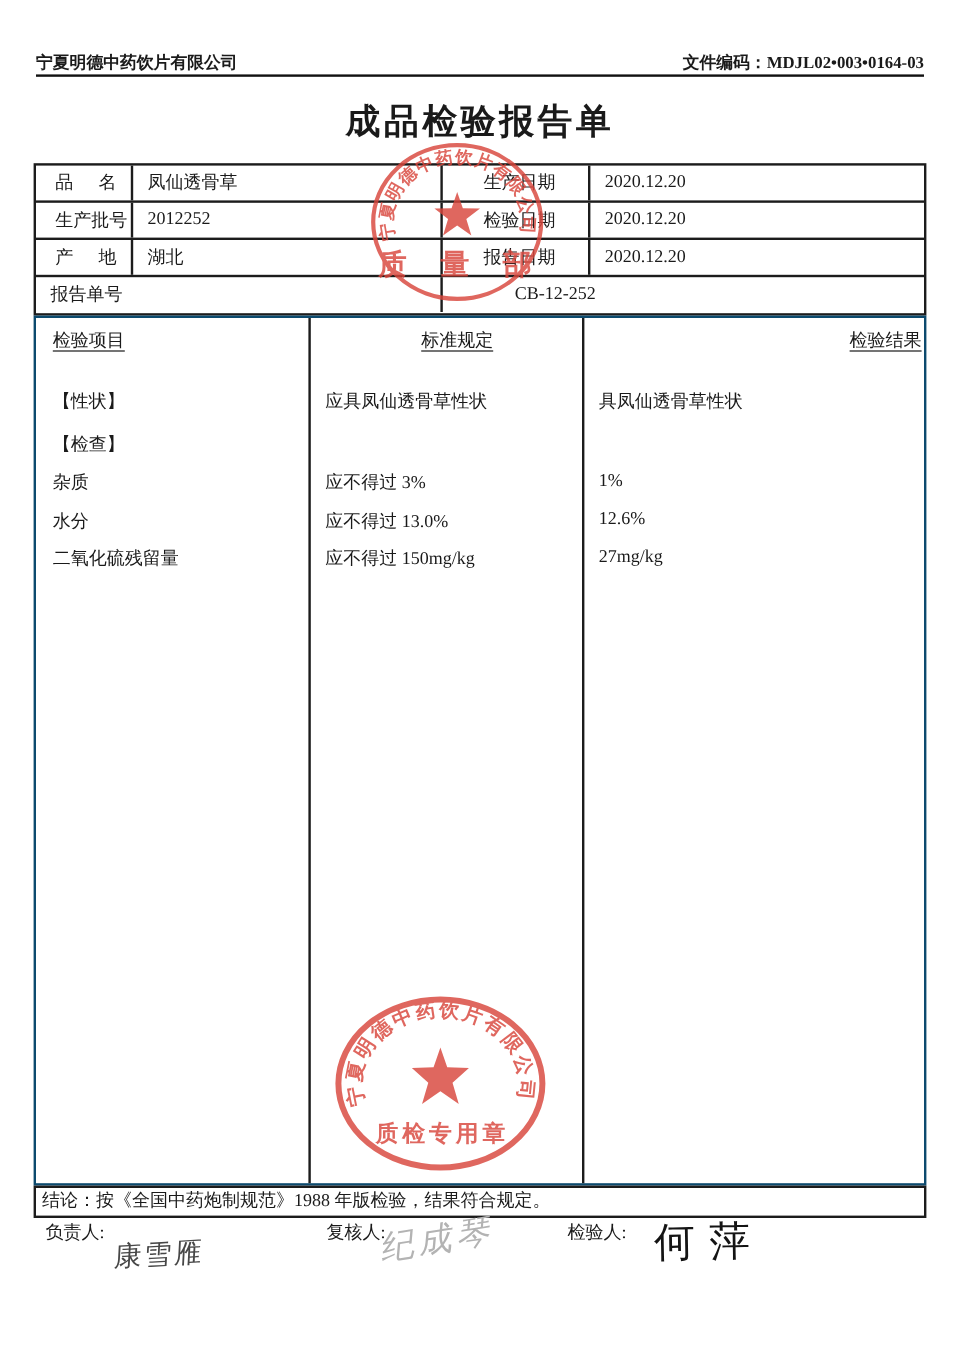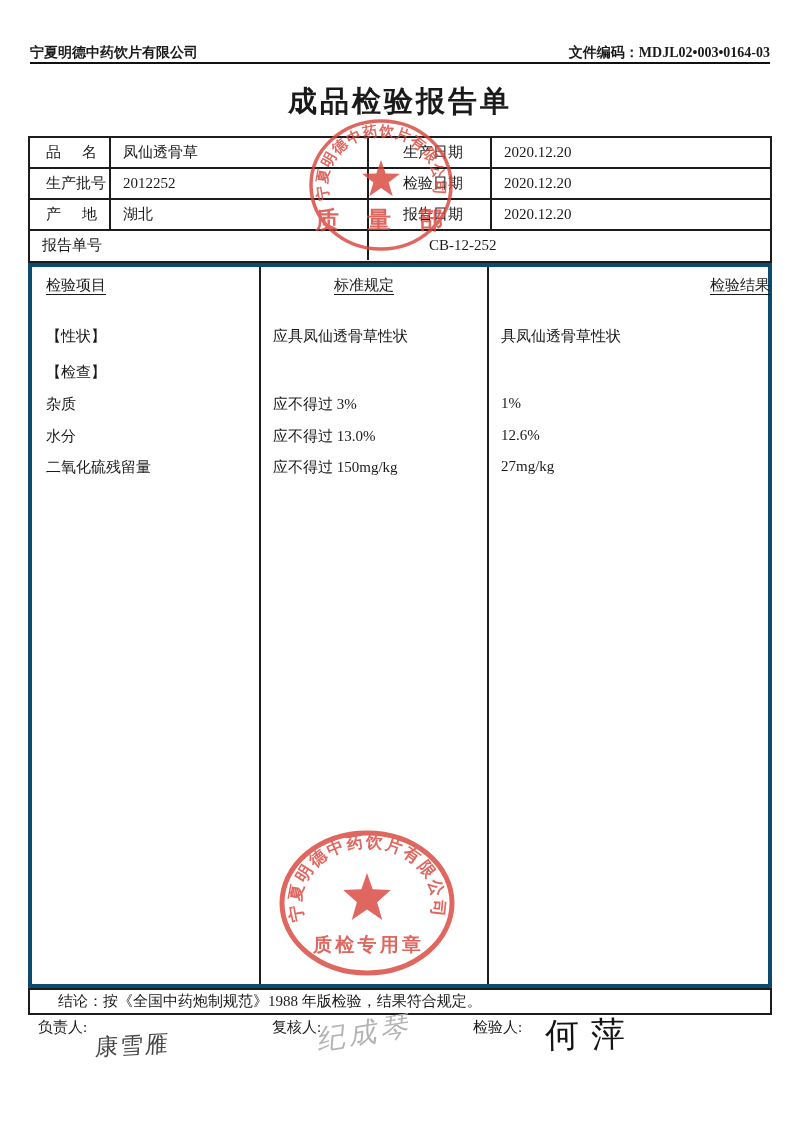--- a/index.html
+++ b/index.html
@@ -17,43 +17,43 @@
   .irow:last-child{border-bottom:none;height:29px;gap:48px;}
   .ic{box-sizing:border-box;height:100%;display:flex;align-items:center;padding:0 12px;overflow:hidden;white-space:nowrap;}
   .c1{width:81px;border-right:2px solid #1c1c1c;padding-left:16px;}
   .c1 .jl{width:100%;text-align:justify;text-align-last:justify;}
   .c2{width:258px;border-right:2px solid #1c1c1c;}
   .c3{width:95px;border-right:2px solid #1c1c1c;padding:0 6px;margin-left:28px;}
   .c4{flex:1;}
   .c1b{width:339px;border-right:2px solid #1c1c1c;}
   .c2b{flex:1;}
   
-  .insp-table{position:absolute;left:28px;top:263px;width:744px;height:725px;border:4px solid #0c4a6e;box-sizing:border-box;font-size:15px;}
+  .insp-table{position:absolute;left:28px;top:263px;width:744px;height:725px;border:2px solid #0c4a6e;box-sizing:border-box;font-size:15px;}
   .col-line{position:absolute;top:0;bottom:0;width:2px;background:#1c1c1c;}
   .col-line.l1{left:227px;}
   .col-line.l2{left:455px;}
   .insp-head{position:absolute;top:9px;text-decoration:underline;text-underline-offset:4px;}
   .h1{left:14px;}
-  .h2{left:219px;width:226px;text-align:center;}
+  .h2{left:238px;width:226px;text-align:center;}
   .h3{left:457px;left:457px;width:281px;text-align:right;}
   .insp-row span{position:absolute;white-space:nowrap;}
   .insp-row .s1{left:14px;}
   .insp-row .s2{left:241px;}
   .insp-row .s3{left:469px;font-family:Liberation Serif, serif;}
   .r1 span{top:60px;}
   .r2 span{top:96px;}
   .r3 span{top:128px;text-align:center;}
   .r4 span{top:160px;}
   .r5 span{top:191px;}
   
   .stamp{position:absolute;opacity:.82;}
   .stamp-top{left:303px;top:112px;}
   .stamp-bottom{left:276px;top:826px;}
   
-  .conclusion{position:absolute;left:28px;top:988px;width:744px;height:27px;border:2px solid #1c1c1c;box-sizing:border-box;font-size:15px;line-height:22px;padding-left:28px;overflow:hidden;}
+  .conclusion{position:absolute;left:28px;top:988px;width:744px;height:27px;border:2px solid #1c1c1c;box-sizing:border-box;font-size:15px;line-height:22px;padding-left:5px;overflow:hidden;}
   
   .sig-label{position:absolute;top:1018px;font-size:15px;}
   .lab-resp{left:38px;}
   .lab-rev{left:272px;}
   .lab-insp{left:473px;}
   .sig-name{position:absolute;white-space:nowrap;}
   .name-resp{left:95px;top:1030px;font-size:23px;color:#474747;transform:rotate(-3deg) skewX(-6deg);letter-spacing:2px;}
   .name-rev{left:318px;top:1014px;font-size:28px;color:#b3b3b3;transform:rotate(-9deg) skewX(-14deg);letter-spacing:4px;}
   .name-insp{left:545px;top:1012px;font-size:34px;color:#141414;transform:rotate(-1deg);letter-spacing:12px;}
 </style>

